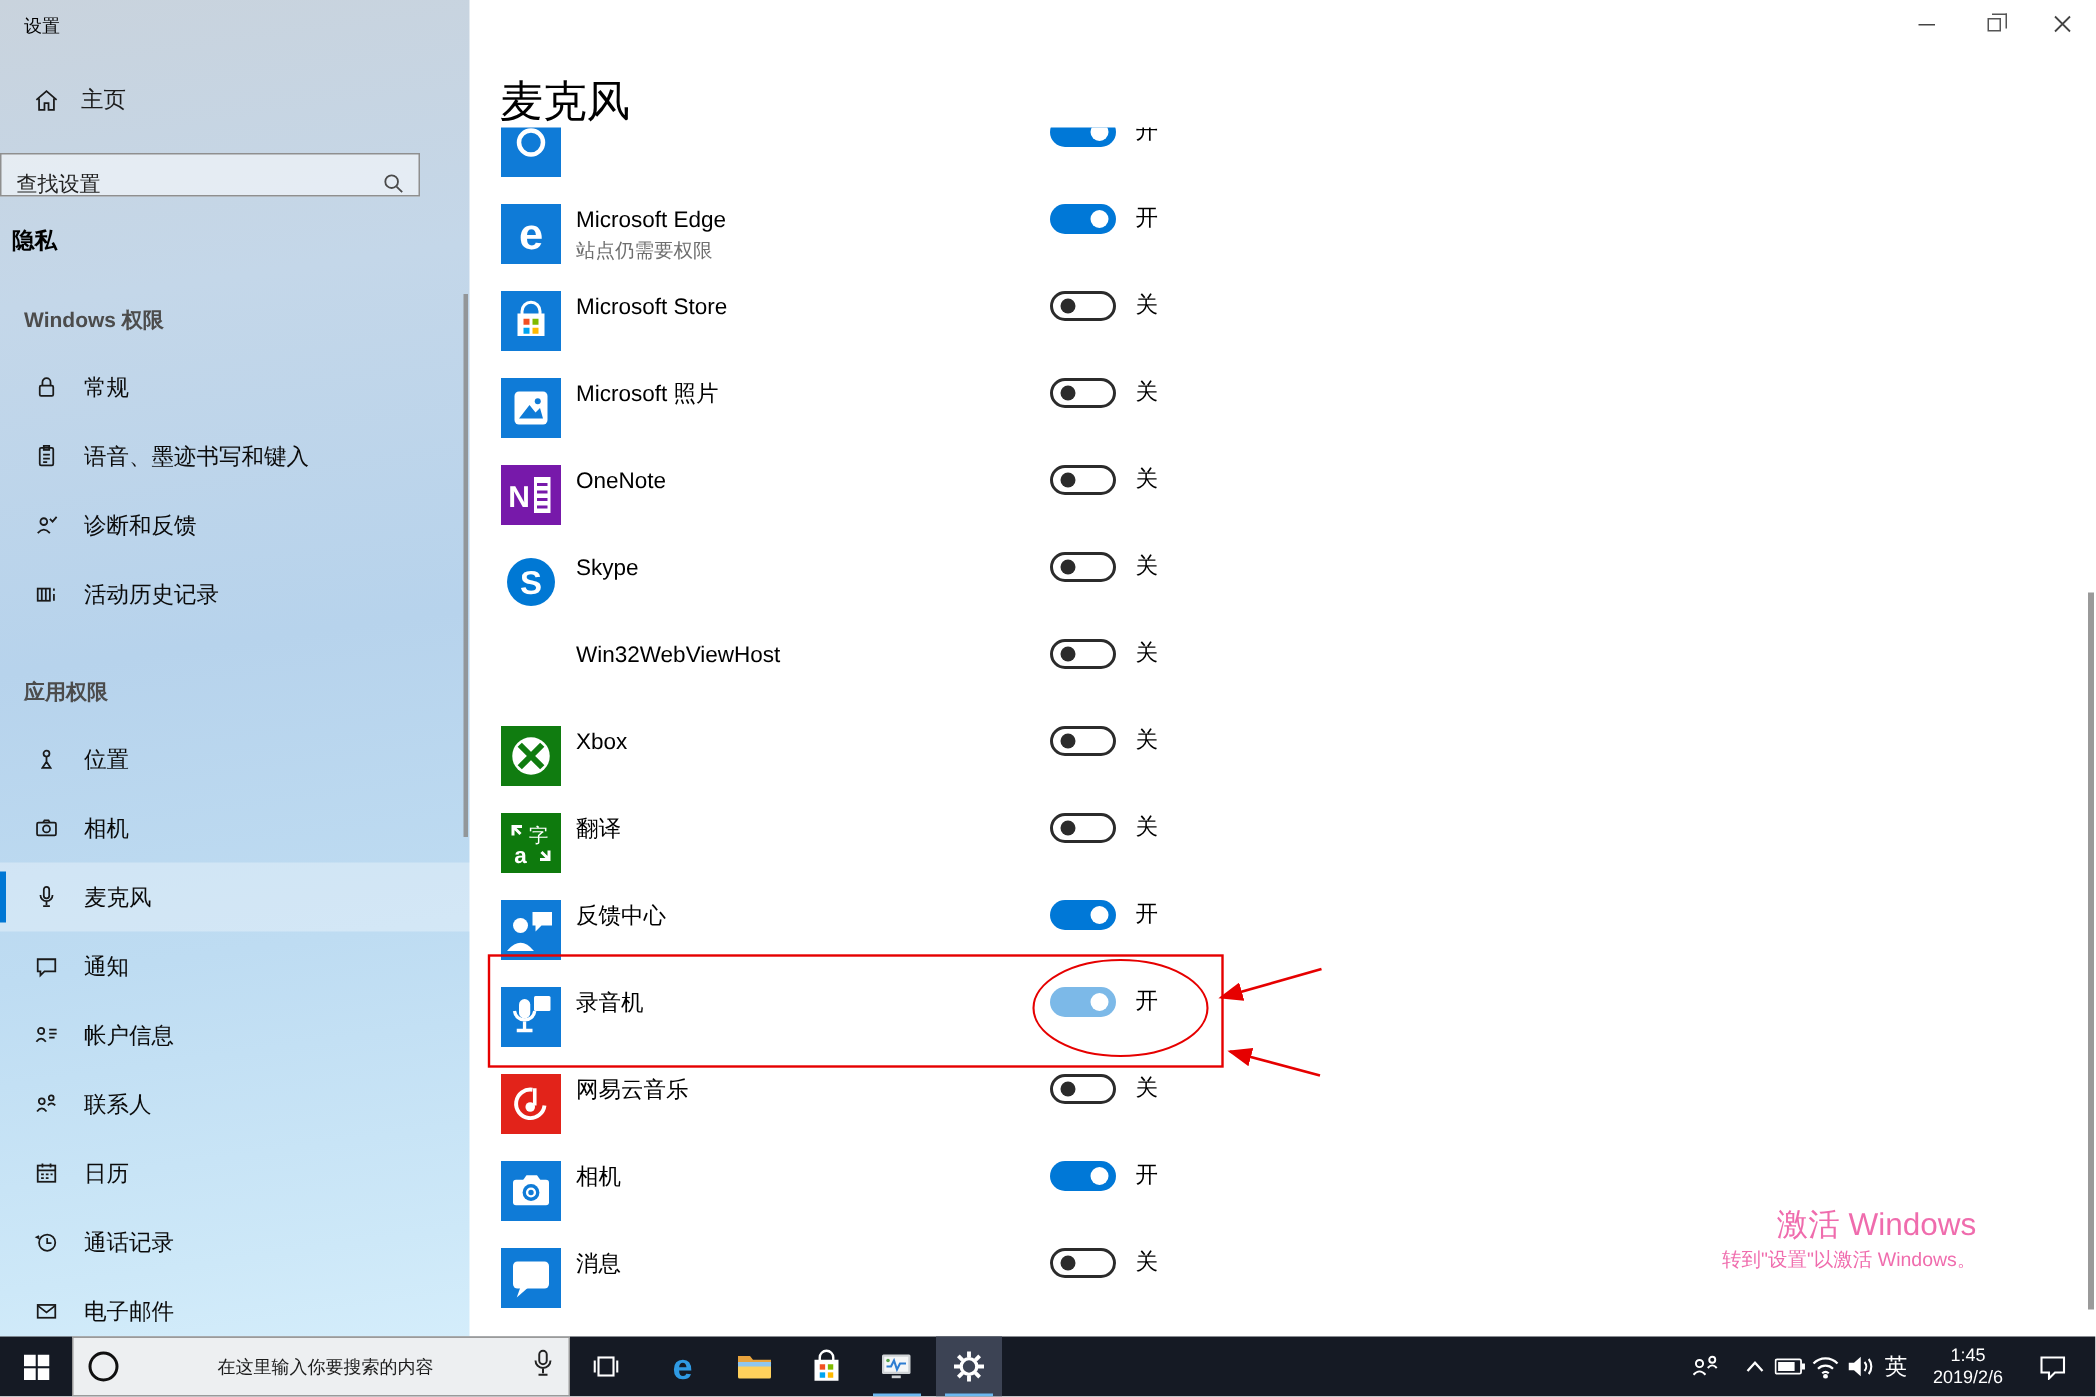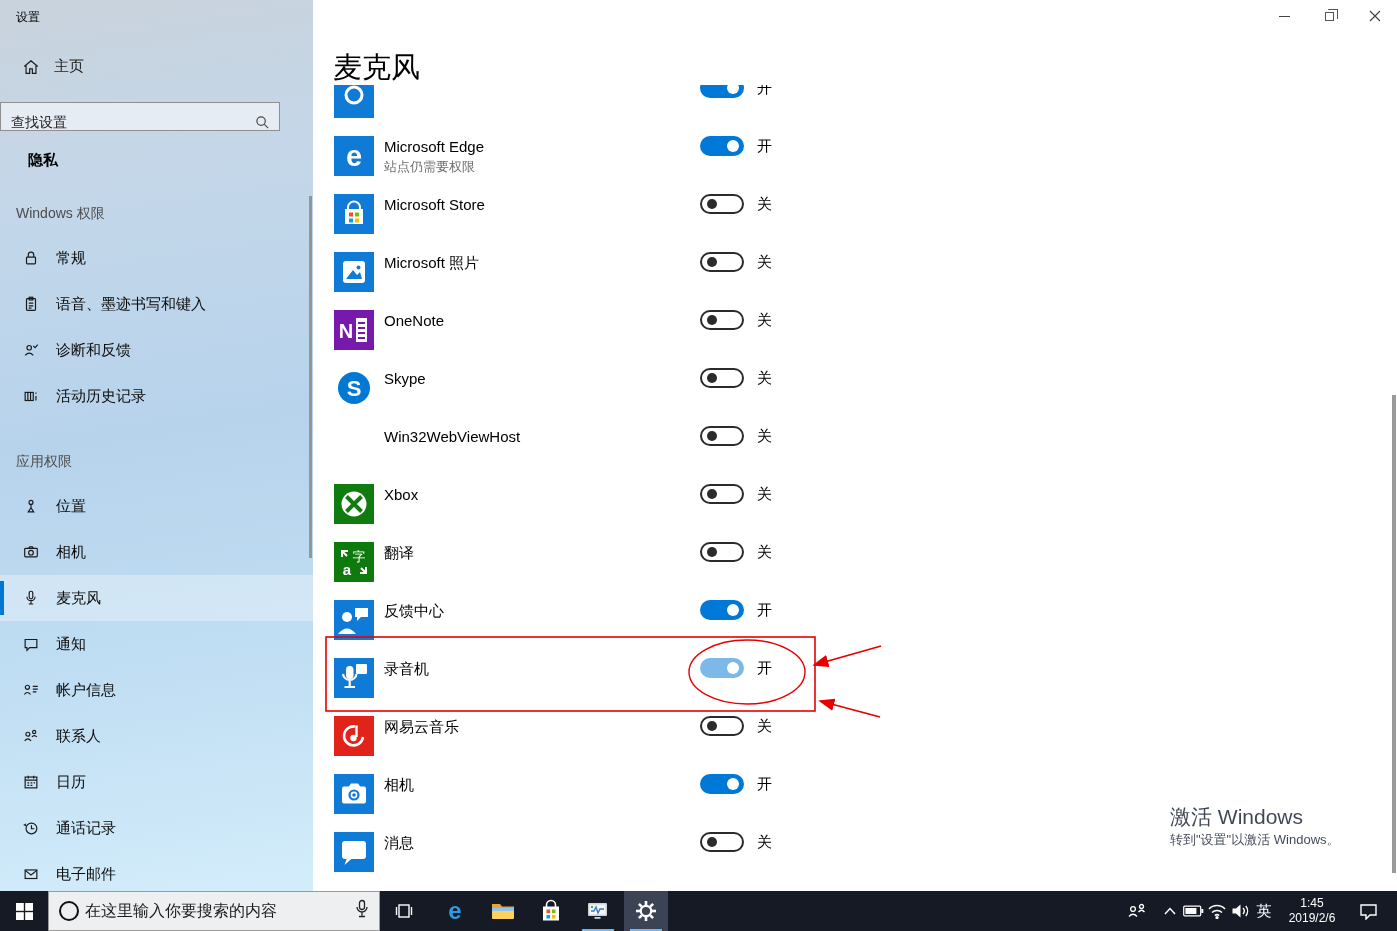--- a/index.html
+++ b/index.html
@@ -11,23 +11,23 @@
   .sidebar { position:absolute; left:0; top:0; width:326px; height:891px; overflow:hidden;
     background:linear-gradient(172deg,#c9d3dd 0%,#c4d7e9 22%,#b7d3ec 48%,#bedcf2 70%,#cde8f8 92%,#d4edfb 100%); }
   .app-window-title { position:absolute; left:16px; top:9px; font-size:12px; color:#000; }
   .side-home { position:absolute; left:22px; top:57px; display:flex; align-items:center; gap:14px; font-size:15px; }
   .searchbox { position:absolute; left:0; top:102px; width:280px; height:29px; background:rgba(255,255,255,.55);
     border:1px solid #8f8f8f; display:flex; align-items:flex-end; }
   .searchbox input { flex:1; border:none; background:transparent; outline:none; font-size:14px; padding:0 8px 0 10px;
     font-family:inherit; color:#111; }
   .searchbox input::placeholder { color:#222; opacity:1; }
   .searchbox .mag { margin-right:9px; }
-  .side-page-title { position:absolute; left:28px; top:151px; font-size:15px; font-weight:bold; color:#000; }
+  .side-page-title { position:absolute; left:8px; top:151px; font-size:15px; font-weight:bold; color:#000; }
   .side-flow { position:absolute; left:0; top:205px; width:100%; }
-  .side-header { height:20px; margin:0 0 10px 16px; font-size:14px; color:#4c4c4c; }
+  .side-header { height:20px; margin:0 0 10px 16px; font-size:14px; color:#4c4c4c;font-weight:bold; }
   .side-header.second { margin-top:34px; }
   .side-item { position:relative; height:46px; display:flex; align-items:center; padding-left:22px; gap:16px;
     font-size:15px; color:#0b0b0b; cursor:default; }
   .side-item .sicon { width:18px; height:18px; flex:0 0 18px; }
   .side-item.selected { background:rgba(255,255,255,.32); }
   .side-item.selected::before { content:""; position:absolute; left:0; top:6px; bottom:6px; width:4px; background:#0077d4; }
   .side-scrollbar { position:absolute; left:309px; top:196px; width:3px; height:362px; background:#8b8b8b; opacity:.85; }
   .sicon svg, .mag svg { display:block; }
 
   
@@ -51,36 +51,36 @@
   .app-sub { font-size:13px; line-height:19px; color:#6e6e6e; }
   .toggle { position:absolute; left:387px; top:9px; width:44px; height:20px; border-radius:10px; cursor:pointer; }
   .toggle .knob { position:absolute; border-radius:50%; }
   .toggle.on { background:#0078d7; }
   .toggle.on-light { background:#7cb9e8; }
   .toggle.on .knob, .toggle.on-light .knob { width:12px; height:12px; right:5px; top:4px; background:#fff; }
   .toggle.off { background:transparent; border:2px solid #2b2b2b; }
   .toggle.off .knob { width:10px; height:10px; left:5px; top:3px; background:#2b2b2b; }
   .state-label { position:absolute; left:444px; top:9px; font-size:15px; line-height:20px; color:#000; }
 
-  .watermark { position:absolute; left:857px; top:804px; color:#0f172a; }
+  .watermark { position:absolute; left:835px; top:804px; color:#ec4899;text-align:right; }
   .watermark .l1 { font-size:21px; line-height:26px; opacity:.8; }
   .watermark .l2 { font-size:13px; line-height:20px; opacity:.8; }
   .main-scrollbar { position:absolute; right:1px; top:395px; width:4px; height:478px; background:#9a9a9a; }
 
   
   .annotation { position:absolute; inset:0; pointer-events:none; z-index:30; }
 
   
   .taskbar { position:absolute; left:0; top:891px; width:1397px; height:40px; background:#151a24; z-index:40; }
   .tb-btn { position:absolute; top:0; height:40px; display:flex; align-items:center; justify-content:center; }
   .tb-start { left:0; width:48px; }
   .tb-search { position:absolute; left:48px; top:0; width:332px; height:40px; background:#edeff1; border:1px solid #9a9a9a;
      display:flex; align-items:center; }
-  .tb-search input { flex:1; border:none; outline:none; background:transparent; font-size:16px; color:#111;
-     font-family:inherit; padding:0 6px; }
+  .tb-search input { flex:1; border:none; outline:none; background:transparent; font-size:12px; color:#111;
+     font-family:inherit; padding:0 6px;text-align:center; }
   .tb-search input::placeholder { color:#1c1c1c; opacity:1; }
   .cortana-ring { width:20px; height:20px; border:2px solid #101010; border-radius:50%; margin-left:10px; flex:0 0 20px; }
   .tb-search .mic { margin-right:10px; }
   .tb-icon { width:44px; }
   .tb-underline::after { content:""; position:absolute; left:6px; right:6px; bottom:0; height:2px; background:#6cb8f0; }
   .tb-active { background:#3c4354; }
   .tray-item { position:absolute; top:0; height:40px; display:flex; align-items:center; justify-content:center; color:#fff; }
   .tray-lang { font-size:15px; }
   .tray-clock { flex-direction:column; font-size:12px; line-height:15px; text-align:center; }
 </style>

